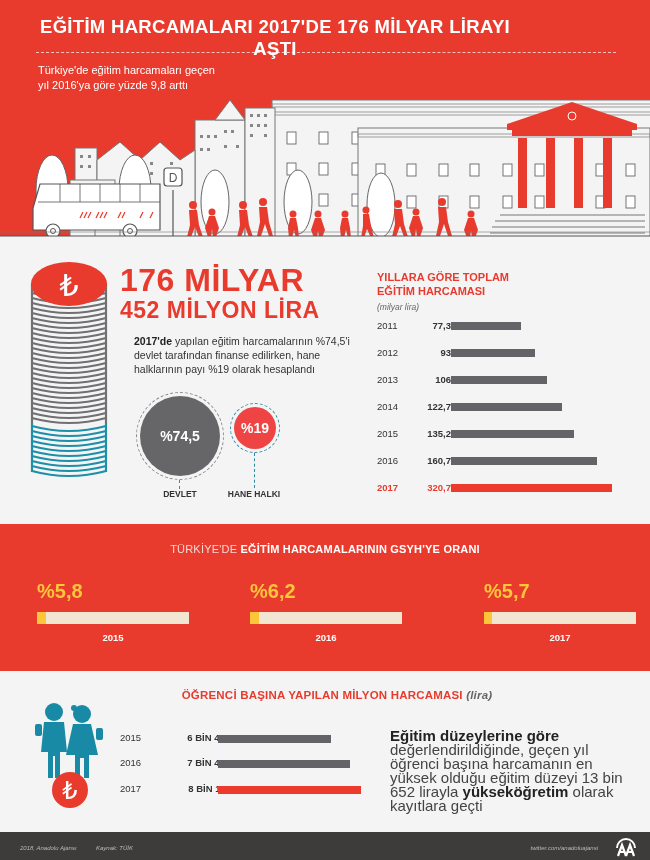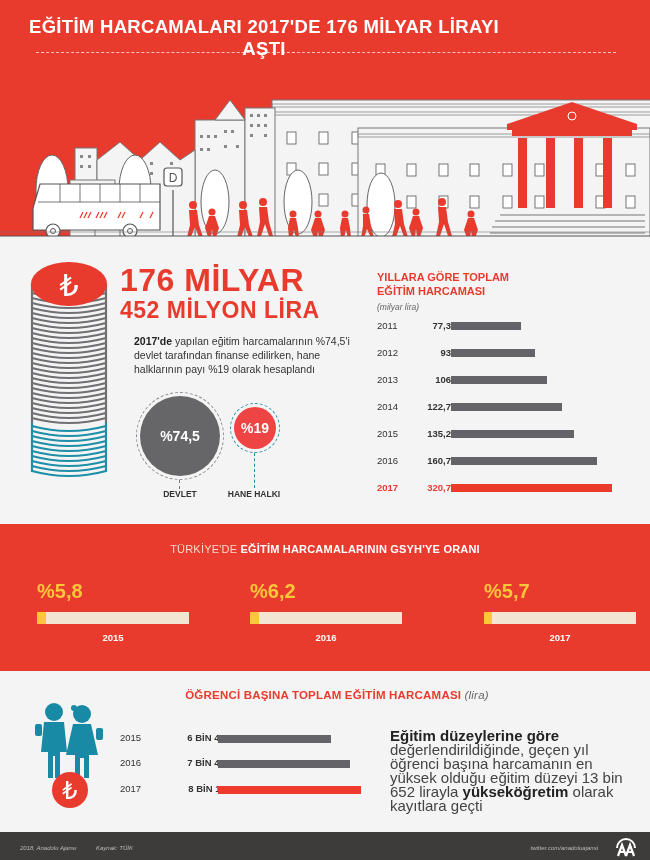--- a/index.html
+++ b/index.html
@@ -1,21 +1,21 @@
 <!DOCTYPE html>
 <html><head>
 <meta charset="utf-8">
 <style>
   * { box-sizing: border-box; margin: 0; padding: 0; }
   body { width: 650px; height: 860px; background: #f4f4f4; font-family: "Liberation Sans", sans-serif; overflow: hidden; position: relative; }
   .abs { position: absolute; }
 
   
   #header { left: 0; top: 0; width: 650px; height: 250px; background: #e83b2e; }
-  #title { left: 5px; top: 16px; width: 518px; text-align: center; color: #fff; font-weight: 700; font-size: 18.5px; letter-spacing: 0.3px; }
+  #title { left: 16px; top: 16px; width: 518px; text-align: center; color: #fff; font-weight: 700; font-size: 18.5px; letter-spacing: 0.3px; }
   #title-rule { left: 36px; top: 52px; width: 580px; border-top: 1px dashed rgba(255,255,255,0.7); }
   #subtitle { left: 38px; top: 63px; width: 260px; color: #fff; font-size: 11px; line-height: 15px; }
   #illustration { left: 0; top: 90px; width: 650px; height: 160px; }
 
   
   #big-amount-1 { left: 120px; top: 262px; color: #e83b2e; font-weight: 700; font-size: 32px; letter-spacing: 0.5px; }
   #big-amount-2 { left: 120px; top: 297px; color: #e83b2e; font-weight: 700; font-size: 23px; letter-spacing: 0.5px; }
   #desc { left: 134px; top: 334px; width: 230px; color: #333; font-size: 10.5px; line-height: 14px; }
   #desc b { color: #222; }
   #coin-stack { left: 30px; top: 258px; width: 78px; height: 225px; }
@@ -46,21 +46,21 @@
   #gsyh-title .light { font-weight: 400; color: #f7d8d4; }
   #gsyh-title .bold { font-weight: 700; }
   .gsyh-item { width: 152px; height: 75px; top: 580px; }
   .gsyh-item .pct { position: absolute; left: 0; top: 0; font-size: 20px; font-weight: 700; color: #fcc63b; }
   .gsyh-item .track { position: absolute; left: 0; top: 32px; width: 152px; height: 12px; background: #f2e6d3; }
   .gsyh-item .fill { position: absolute; left: 0; top: 0; height: 12px; background: #fcc63b; }
   .gsyh-item .yr { position: absolute; left: 0; top: 52px; width: 152px; text-align: center; color: #fff; font-size: 9.5px; font-weight: 700; }
 
   
   #student-title { left: 0; top: 689px; width: 650px; text-align: center; padding-left: 24px; font-size: 11.5px; font-weight: 700; color: #e83b2e; letter-spacing: 0.2px; }
-  #student-title .unit { color: #666; font-style: italic; font-weight: 400; }
+  #student-title .unit { color: #666; font-style: italic; font-weight: 700; }
   #students-icon { left: 34px; top: 700px; width: 72px; height: 110px; }
   .st-row { left: 120px; width: 250px; height: 12px; }
   .st-row .yr { position: absolute; left: 0; top: 0; font-size: 9.5px; color: #333; }
   .st-row .val { position: absolute; left: 30px; width: 80px; top: 0; text-align: right; font-size: 9.5px; font-weight: 700; color: #333; }
   .st-row .bar { position: absolute; left: 98px; top: 3px; height: 8px; background: #646468; }
   .st-row.hl .bar { background: #ec3b2d; }
   #student-desc { left: 390px; top: 729px; width: 250px; font-size: 15px; line-height: 14px; color: #444; }
   #student-desc b { color: #222; }
 
   
@@ -70,20 +70,22 @@
   #footer-twitter { right: 52px; top: 845px; font-size: 6px; color: #bbb; font-style: italic; }
   #footer-logo { left: 614px; top: 834px; width: 24px; height: 24px; }
 </style>
 </head>
 <body>
 
 <div id="header" class="abs"></div>
 <div id="title" class="abs">EĞİTİM HARCAMALARI 2017'DE 176 MİLYAR LİRAYI AŞTI</div>
 <div id="title-rule" class="abs"></div>
 <div id="subtitle" class="abs">
+  <div>Türkiye'de eğitim harcamaları geçen</div>
+  <div>yıl 2016'ya göre yüzde 9,8 arttı</div>
 </div>
 
 <svg id="illustration" class="abs" viewBox="0 0 650 160">
 
   <g>
     <rect x="272" y="10" width="380" height="140" fill="#f4f4f4" stroke="#777" stroke-width="1"></rect>
     <rect x="272" y="14" width="380" height="3" fill="none" stroke="#888" stroke-width="0.8"></rect>
     <rect x="272" y="22" width="380" height="3" fill="none" stroke="#888" stroke-width="0.8"></rect>
     <g fill="#fff" stroke="#666" stroke-width="0.9">
       <rect x="287" y="42" width="9" height="12"></rect>
@@ -400,21 +402,21 @@
   <div class="yr">2016</div>
 </div>
 <div class="abs gsyh-item" style="left:484px">
   <div class="pct">%5,7</div>
   <div class="track">
       <div class="fill" style="width:8px"></div>
     </div>
   <div class="yr">2017</div>
 </div>
 
-<div id="student-title" class="abs"><span>ÖĞRENCİ BAŞINA TOPLAM EĞİTİM HARCAMASI </span><span class="unit">(lira)</span></div>
+<div id="student-title" class="abs"><span>ÖĞRENCİ BAŞINA YAPILAN MİLYON HARCAMASI </span><span class="unit">(lira)</span></div>
 
 <svg id="students-icon" class="abs" viewBox="0 0 72 110">
   <g fill="#188aa5">
     <circle cx="20" cy="12" r="9"></circle>
     <path d="M10,22 L30,22 L33,52 L26,52 L26,78 L21,78 L21,56 L19,56 L19,78 L14,78 L14,52 L7,52 Z"></path>
     <rect x="1" y="24" width="7" height="12" rx="2"></rect>
     <circle cx="48" cy="14" r="9"></circle>
     <circle cx="40" cy="8" r="3"></circle>
     <path d="M39,24 L57,24 L64,55 L55,55 L55,78 L50,78 L50,58 L46,58 L46,78 L41,78 L41,55 L32,55 Z"></path>
     <rect x="62" y="28" width="7" height="12" rx="2"></rect>

